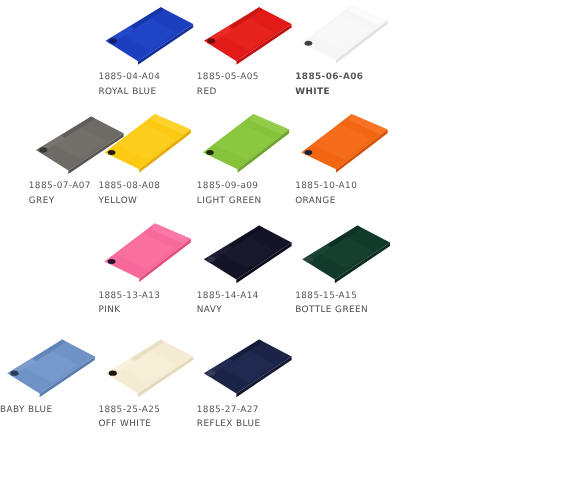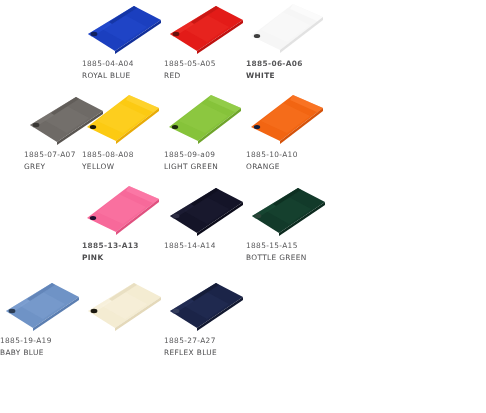--- a/index.html
+++ b/index.html
@@ -173,21 +173,21 @@
             <path d="M34 9 L61 22 L38 39 L12 27 Z" fill="#ff8234" opacity="0.25"></path>
             <ellipse cx="8" cy="33" rx="3.2" ry="2.1" fill="#14213f"></ellipse>
           </g>
         </svg>
       </div>
       <div class="codes">
         <span class="code">1885-10-A10</span>
         <span class="cname">ORANGE</span>
       </div>
     </div>
-    <div class="cell" style="left: 82px; top: 182px; font-weight: bold;">
+    <div class="cell" style="left: 82px; top: 182px;">
       <div class="thumb">
         <svg width="82" height="58" viewBox="0 0 82 58">
           <g transform="translate(3,3)">
             <path d="M2 33 L44 1 L74 14 L31 47 Z" fill="#f7699a"></path>
             <path d="M44 1 L74 14 L70 19 L41 6 Z" fill="#ff86af" opacity="0.5"></path>
             <path d="M31 47 L74 14 L74 17 L31 50 Z" fill="#e0507f"></path>
             <path d="M34 9 L61 22 L38 39 L12 27 Z" fill="#ff86af" opacity="0.25"></path>
             <ellipse cx="8" cy="33" rx="3.2" ry="2.1" fill="#23102f"></ellipse>
           </g>
         </svg>
@@ -205,20 +205,21 @@
             <path d="M3 30 L49 2 L52 4 L7 33 Z" fill="#23233d" opacity="0.45"></path>
             <path d="M30 47 L76 16 L76 19 L30 50 Z" fill="#0c0c1b"></path>
             <path d="M38 10 L62 23 L40 38 L17 25 Z" fill="#23233d" opacity="0.28"></path>
             <path d="M49 2 L52 4 L27 20 L24 18 Z" fill="#0c0c1b" opacity="0.75"></path>
             <ellipse cx="9" cy="30" rx="3.4" ry="2.2" fill="#2e2e44"></ellipse>
           </g>
         </svg>
       </div>
       <div class="codes">
         <span class="code">1885-14-A14</span>
+        <span class="cname">NAVY</span>
       </div>
     </div>
     <div class="cell" style="left: 246px; top: 182px;">
       <div class="thumb">
         <svg width="82" height="58" viewBox="0 0 82 58">
           <g transform="translate(3,4)">
             <path d="M3 30 L49 2 L76 16 L30 47 Z" fill="#123a2a"></path>
             <path d="M3 30 L49 2 L52 4 L7 33 Z" fill="#1d5139" opacity="0.45"></path>
             <path d="M30 47 L76 16 L76 19 L30 50 Z" fill="#0c2a1e"></path>
             <path d="M38 10 L62 23 L40 38 L17 25 Z" fill="#1d5139" opacity="0.28"></path>
@@ -239,37 +240,40 @@
             <path d="M3 30 L49 2 L76 16 L30 47 Z" fill="#6f93c6"></path>
             <path d="M3 30 L49 2 L52 4 L7 33 Z" fill="#88a9d6" opacity="0.45"></path>
             <path d="M30 47 L76 16 L76 19 L30 50 Z" fill="#5b7eb1"></path>
             <path d="M38 10 L62 23 L40 38 L17 25 Z" fill="#88a9d6" opacity="0.28"></path>
             <path d="M49 2 L52 4 L27 20 L24 18 Z" fill="#5b7eb1" opacity="0.75"></path>
             <ellipse cx="9" cy="30" rx="3.4" ry="2.2" fill="#2b3c54"></ellipse>
           </g>
         </svg>
       </div>
       <div class="codes">
-        <span class="code">1885-19-A19</span>
         <span class="cname">BABY BLUE</span>
       </div>
     </div>
     <div class="cell" style="left: 82px; top: 277px;">
       <div class="thumb">
         <svg width="82" height="58" viewBox="0 0 82 58">
           <g transform="translate(3,4)">
             <path d="M3 30 L49 2 L76 16 L30 47 Z" fill="#f4ecd2"></path>
             <path d="M3 30 L49 2 L52 4 L7 33 Z" fill="#fbf6e6" opacity="0.45"></path>
             <path d="M30 47 L76 16 L76 19 L30 50 Z" fill="#e4d9ba"></path>
             <path d="M38 10 L62 23 L40 38 L17 25 Z" fill="#fbf6e6" opacity="0.28"></path>
             <path d="M49 2 L52 4 L27 20 L24 18 Z" fill="#e4d9ba" opacity="0.75"></path>
             <ellipse cx="9" cy="30" rx="3.4" ry="2.2" fill="#1b1810"></ellipse>
           </g>
         </svg>
       </div>
+      <div class="codes">
+        <span class="code">1885-25-A25</span>
+        <span class="cname">OFF WHITE</span>
+      </div>
     </div>
     <div class="cell" style="left: 164px; top: 277px;">
       <div class="thumb">
         <svg width="82" height="58" viewBox="0 0 82 58">
           <g transform="translate(3,4)">
             <path d="M3 30 L49 2 L76 16 L30 47 Z" fill="#1b2448"></path>
             <path d="M3 30 L49 2 L52 4 L7 33 Z" fill="#2a3560" opacity="0.45"></path>
             <path d="M30 47 L76 16 L76 19 L30 50 Z" fill="#121830"></path>
             <path d="M38 10 L62 23 L40 38 L17 25 Z" fill="#2a3560" opacity="0.28"></path>
             <path d="M49 2 L52 4 L27 20 L24 18 Z" fill="#121830" opacity="0.75"></path>

